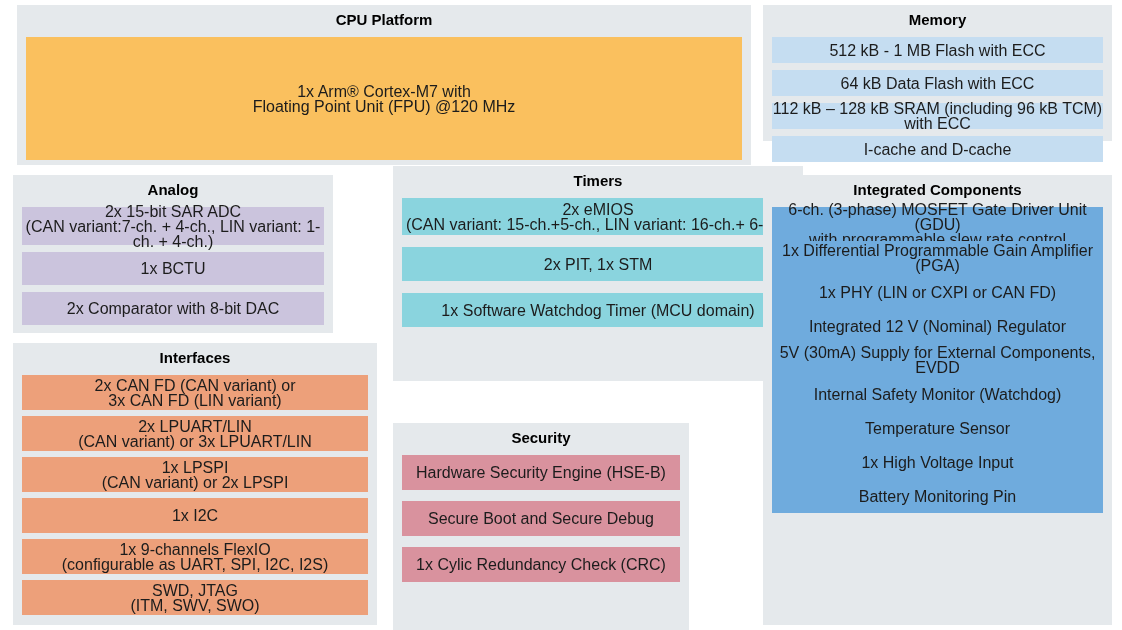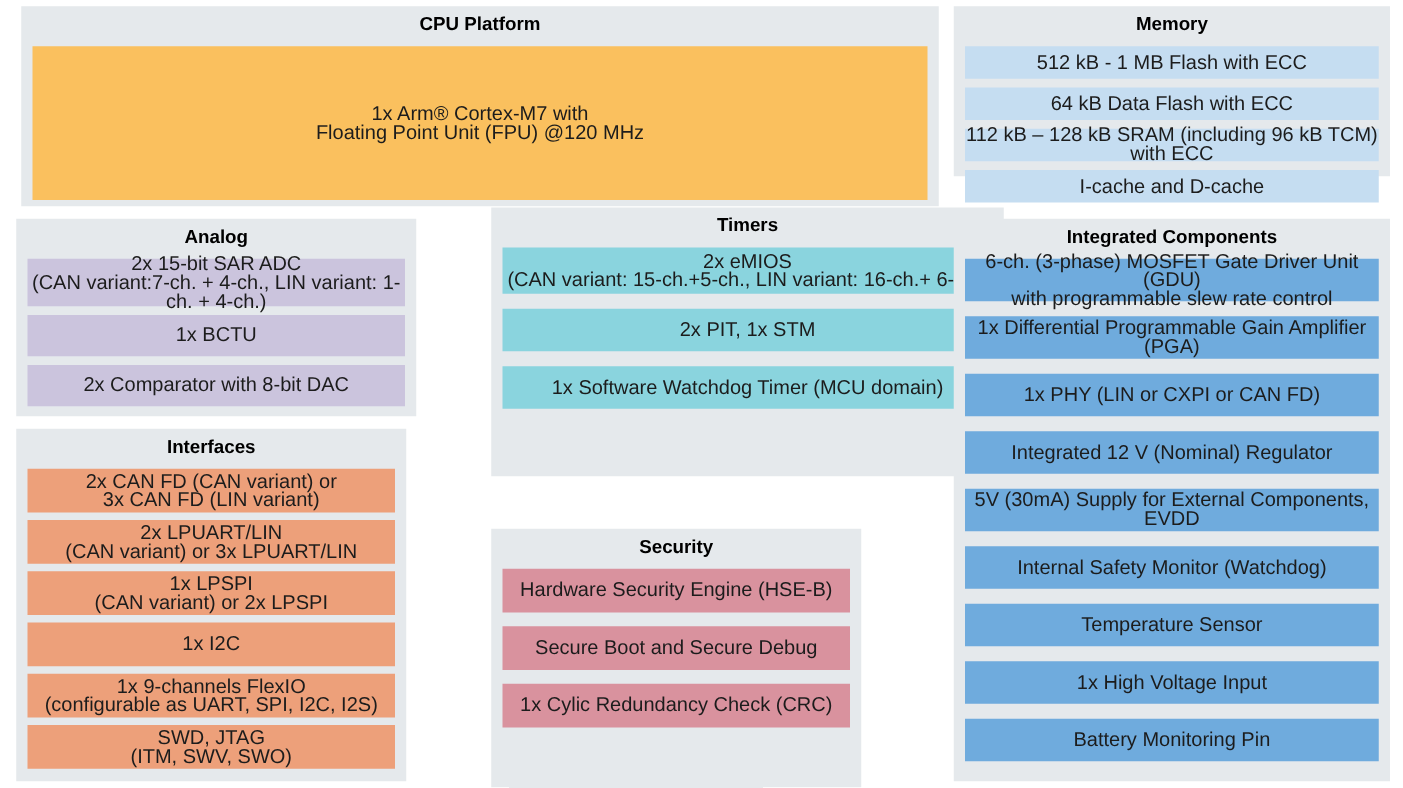--- a/index.html
+++ b/index.html
@@ -17,21 +17,21 @@
     display:flex; align-items:center; justify-content:center;
     text-align:center; white-space:pre-line;
     font-size:16px; line-height:15px; color:#1c1c1c;
   }
   .cpu        .rows { gap:7px; }  .cpu        .row { background:var(--cpu); }
   .memory     .rows { gap:7px; }  .memory     .row { background:var(--memory); }
   .analog     .rows { gap:7px; }  .analog     .row { background:var(--analog); }
   .interfaces .rows { gap:6px; }  .interfaces .row { background:var(--interfaces); }
   .timers     .rows { gap:12px; } .timers     .row { background:var(--timers); }
   .security   .rows { gap:11px; } .security   .row { background:var(--security); }
-  .integrated .rows { gap:12px; } .integrated .row { background:var(--integrated); }
+  .integrated .rows { } .integrated .row { background:var(--integrated); }
 </style>
 </head>
 <body>
 
 <div class="stage">
 
   <section class="panel cpu" style="left:17px; top:5px; width:734px; height:160px;">
     <h2>CPU Platform</h2>
     <div class="rows">
       <div class="row" style="height:123px">1x Arm® Cortex-M7 with
@@ -52,21 +52,21 @@
   <section class="panel analog" style="left:13px; top:175px; width:320px; height:158px;">
     <h2>Analog</h2>
     <div class="rows">
       <div class="row" style="height:38px">2x 15-bit SAR ADC
 (CAN variant:7-ch. + 4-ch., LIN variant: 1-ch. + 4-ch.)</div>
       <div class="row" style="height:33px">1x BCTU</div>
       <div class="row" style="height:33px">2x Comparator with 8-bit DAC</div>
     </div>
   </section>
 
-  <section class="panel interfaces" style="left:13px; top:343px; width:312px; height:282px;">
+  <section class="panel interfaces" style="left:13px; top:343px; width:364px; height:282px;">
     <h2>Interfaces</h2>
     <div class="rows">
       <div class="row" style="height:35px">2x CAN FD (CAN variant) or
 3x CAN FD (LIN variant)</div>
       <div class="row" style="height:35px">2x LPUART/LIN
 (CAN variant) or 3x LPUART/LIN</div>
       <div class="row" style="height:35px">1x LPSPI
 (CAN variant) or 2x LPSPI</div>
       <div class="row" style="height:35px">1x I2C</div>
       <div class="row" style="height:35px">1x 9-channels FlexIO

